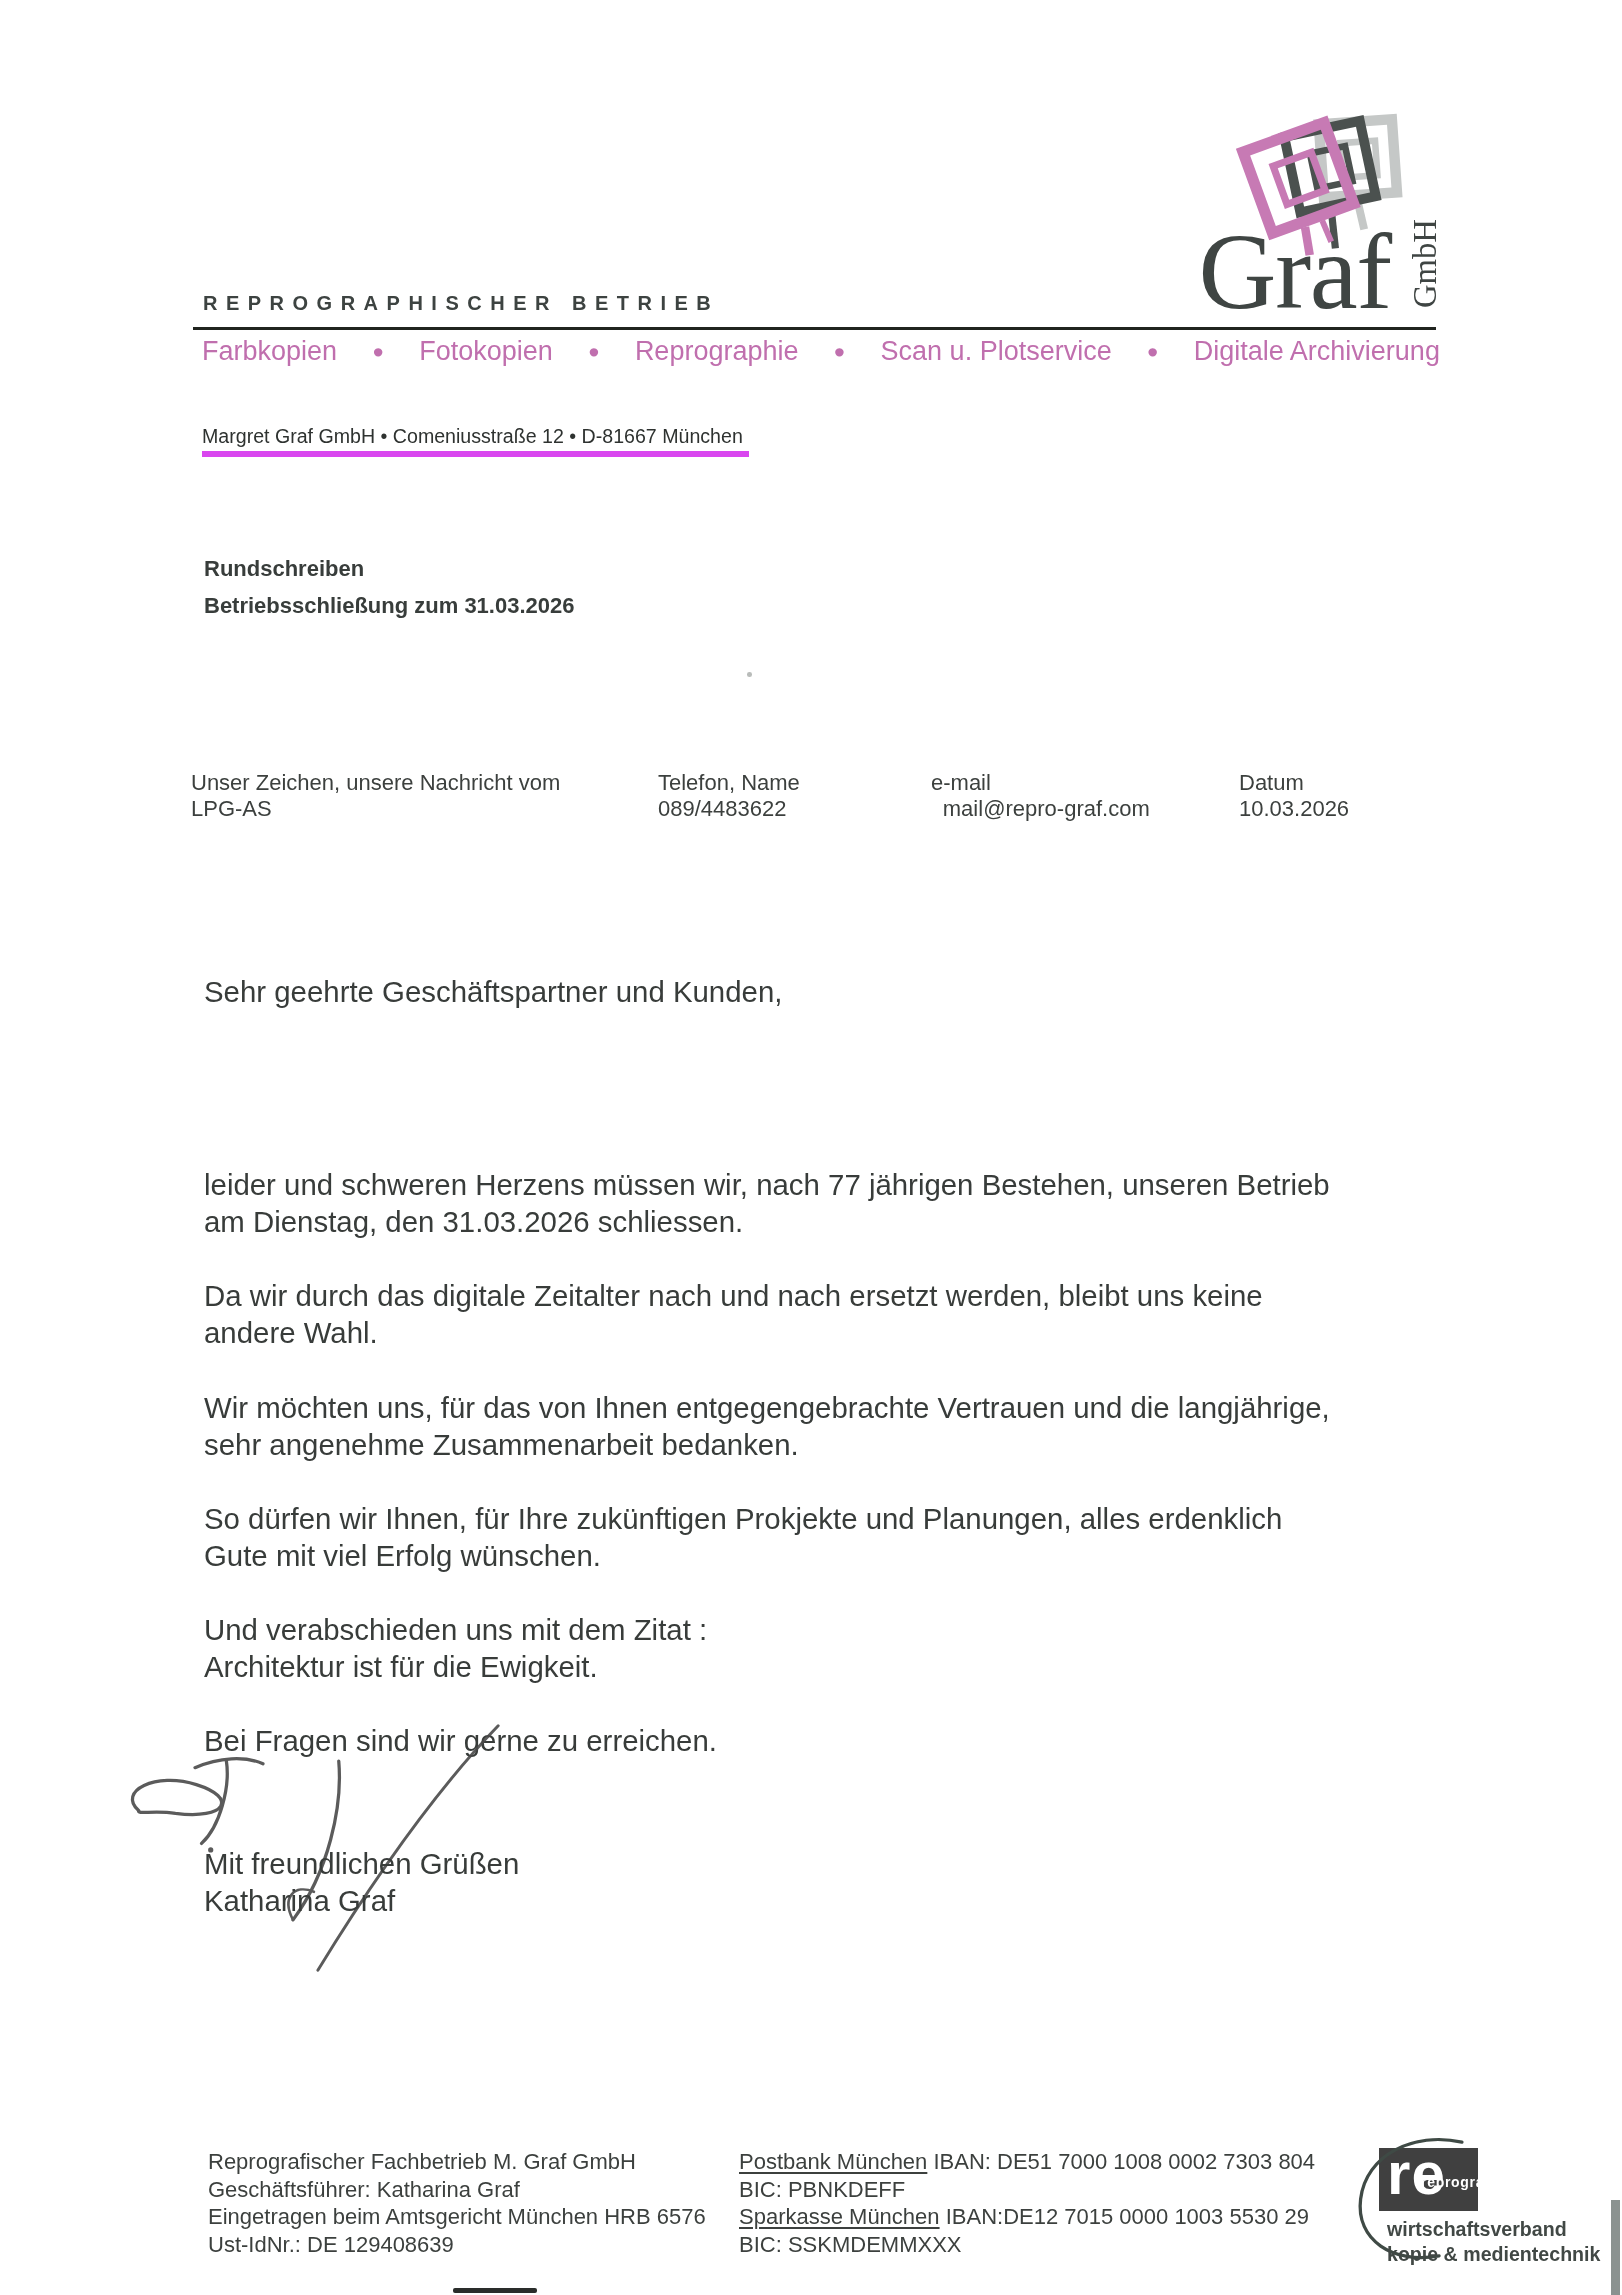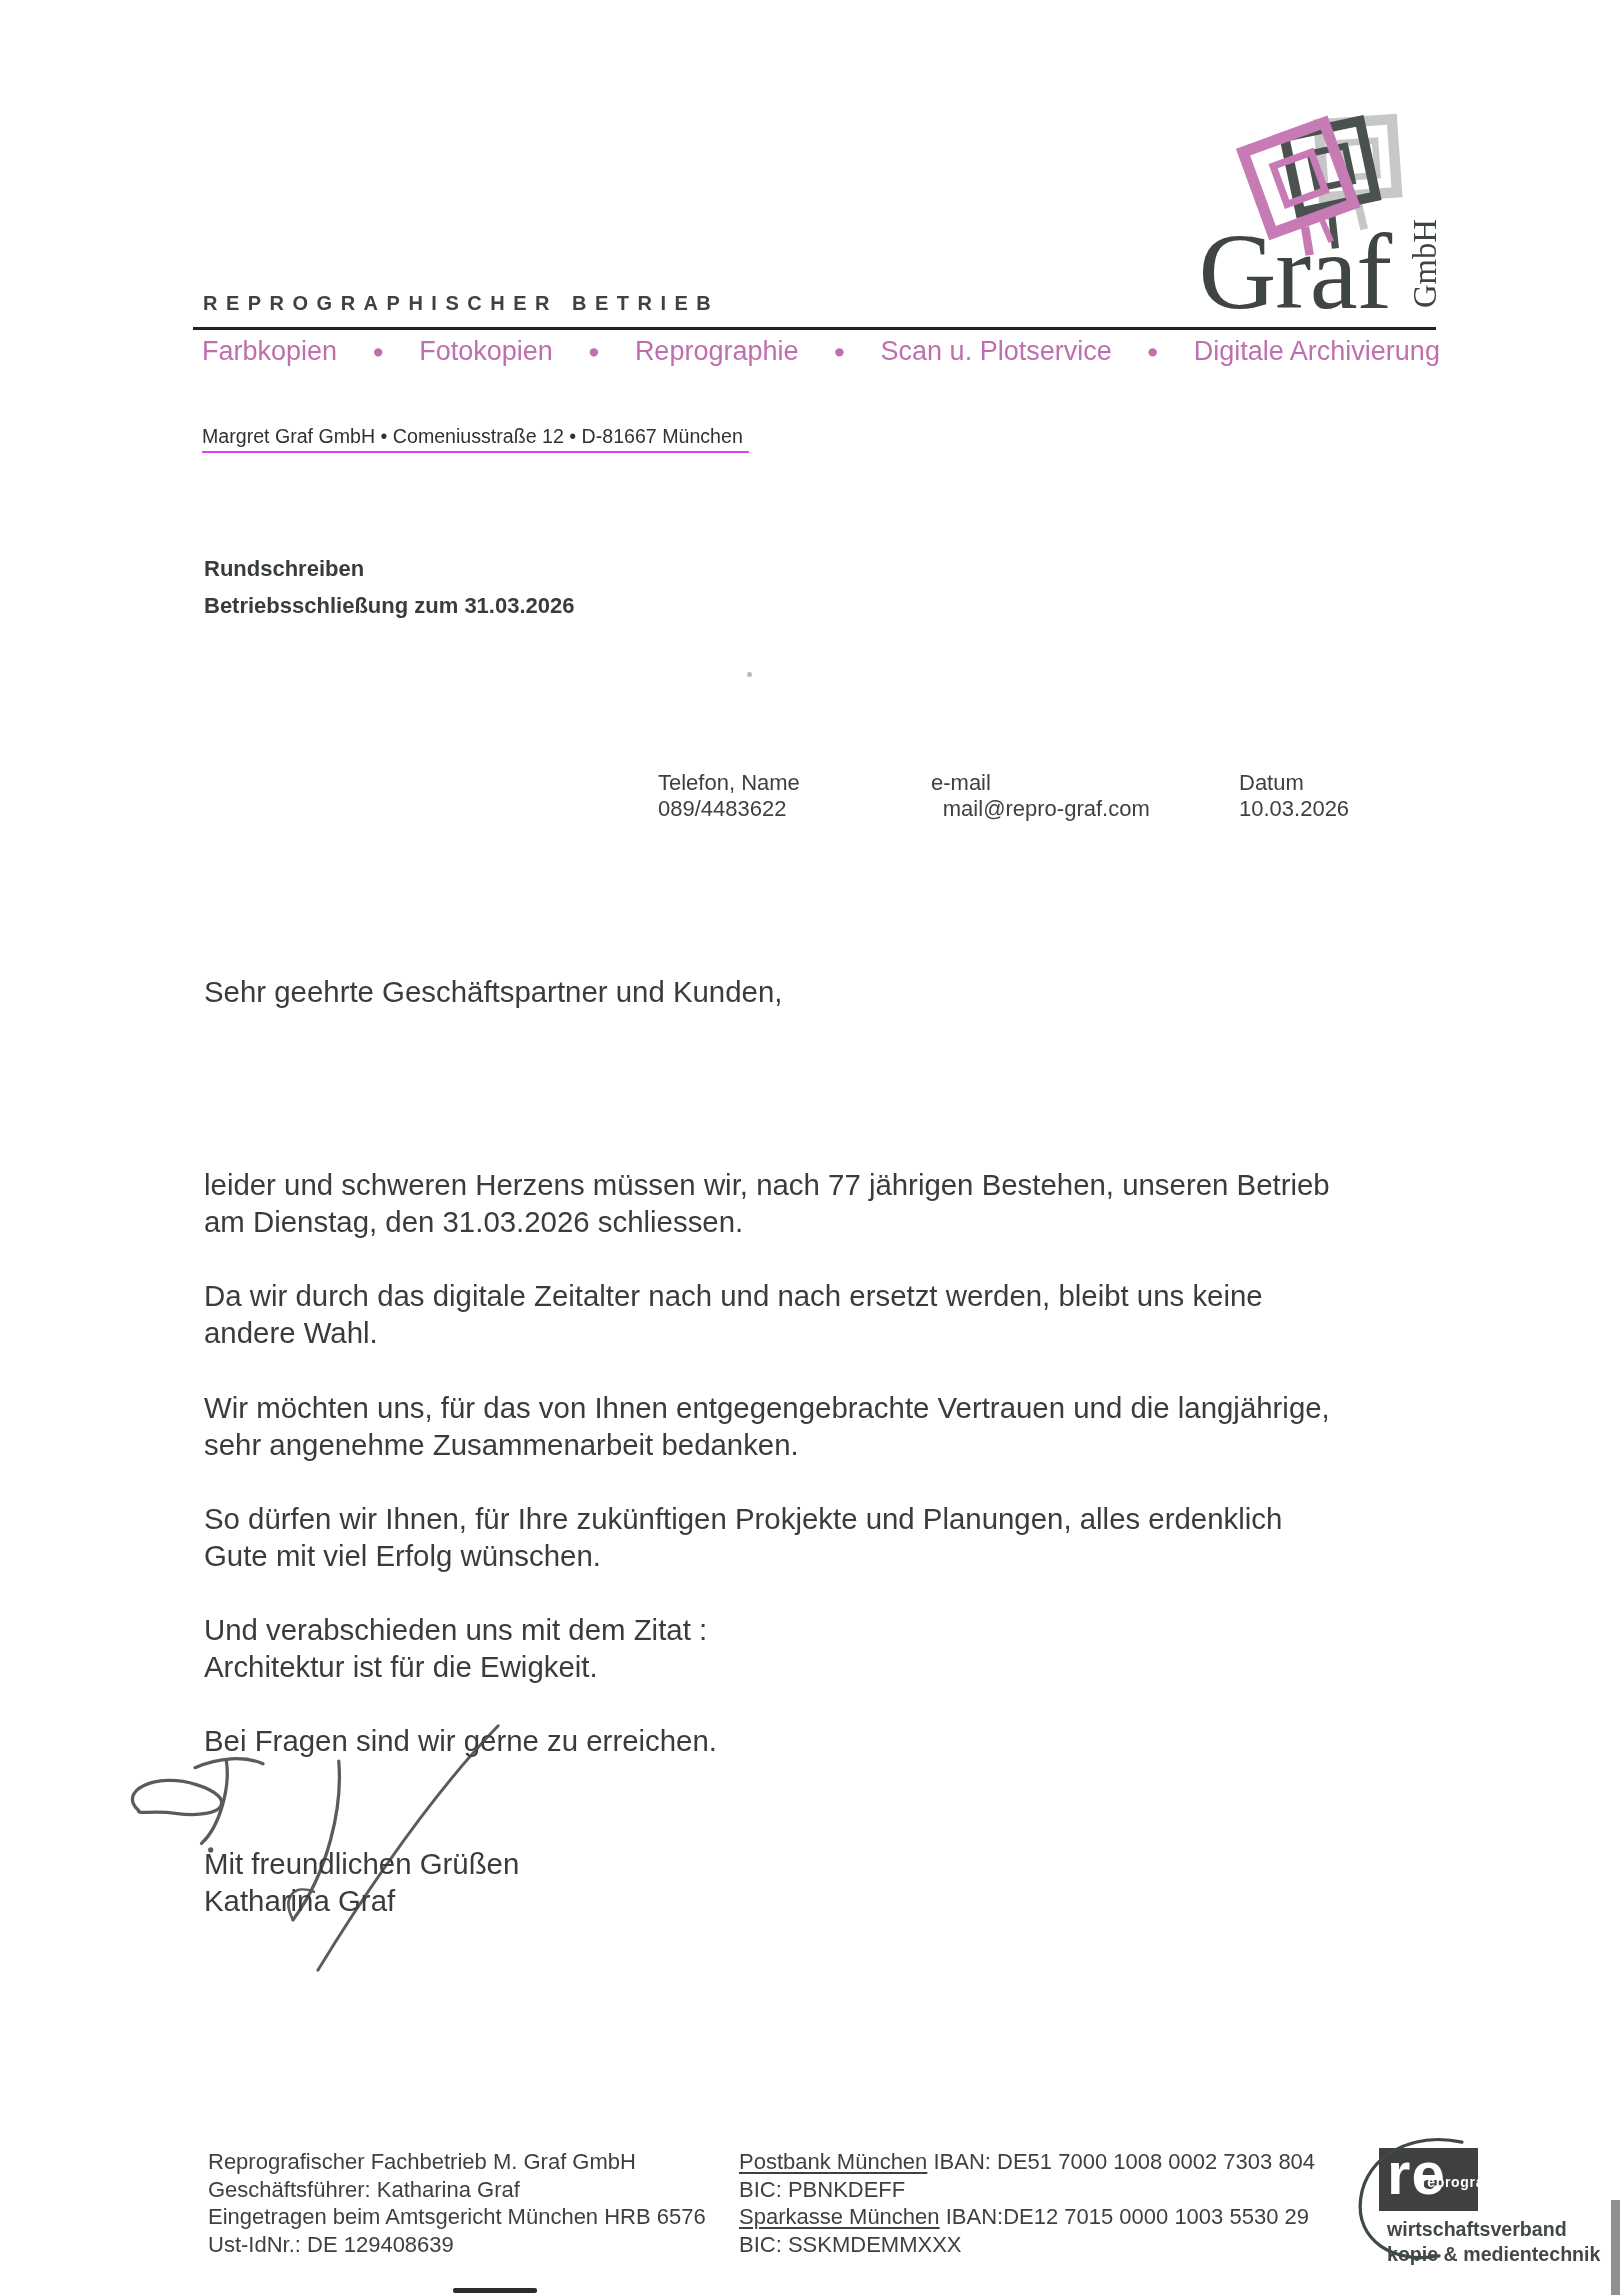--- a/index.html
+++ b/index.html
@@ -10,21 +10,21 @@
   }
   .abs{position:absolute;}
   .line-block{white-space:pre-line;}
 
   
   .biz-line{left:203px;top:292px;font-size:20px;font-weight:700;letter-spacing:8.5px;color:#3d4341;}
   .head-rule{left:193px;top:327px;width:1243px;height:3.3px;background:#20241f;}
   .services{left:202px;top:336px;width:1238px;display:flex;justify-content:space-between;align-items:center;
     font-size:27px;font-weight:400;color:#c06fae;}
   .services .bullet{font-size:19.6px;line-height:27px;}
-  .sender-line{left:202px;top:425px;font-size:19.6px;color:#2e3230;border-bottom:2px solid #d946ef;padding-bottom:2.6px;padding-right:6.5px;}
+  .sender-line{left:202px;top:425px;font-size:19.6px;color:#2e3230;border-bottom:6px solid #d946ef;padding-bottom:2.6px;padding-right:6.5px;}
 
   
   .subject{left:204px;top:550px;font-size:22px;font-weight:700;line-height:37px;color:#383d3b;}
 
   
   .ref-label{font-size:22px;line-height:26px;color:#3c403e;}
   .ref-value{font-size:22px;line-height:26px;color:#3c403e;}
   .ref-c1{left:191px;top:770px;}
   .ref-c2{left:658px;top:770px;}
   .ref-c3{left:931px;top:770px;}
@@ -101,20 +101,24 @@
     <span>Digitale Archivierung</span>
   </div>
 
   <div class="abs sender-line">Margret Graf GmbH • Comeniusstraße 12 • D-81667 München</div>
 
   <div class="abs subject">
     <div>Rundschreiben</div>
     <div>Betriebsschließung zum 31.03.2026</div>
   </div>
 
+  <div class="abs ref-c1">
+    <div class="ref-label">Unser Zeichen, unsere Nachricht vom</div>
+    <div class="ref-value">LPG-AS</div>
+  </div>
   <div class="abs ref-c2">
     <div class="ref-label">Telefon, Name</div>
     <div class="ref-value">089/4483622</div>
   </div>
   <div class="abs ref-c3">
     <div class="ref-label">e-mail</div>
     <div class="ref-value">mail@repro-graf.com</div>
   </div>
   <div class="abs ref-c4">
     <div class="ref-label">Datum</div>

